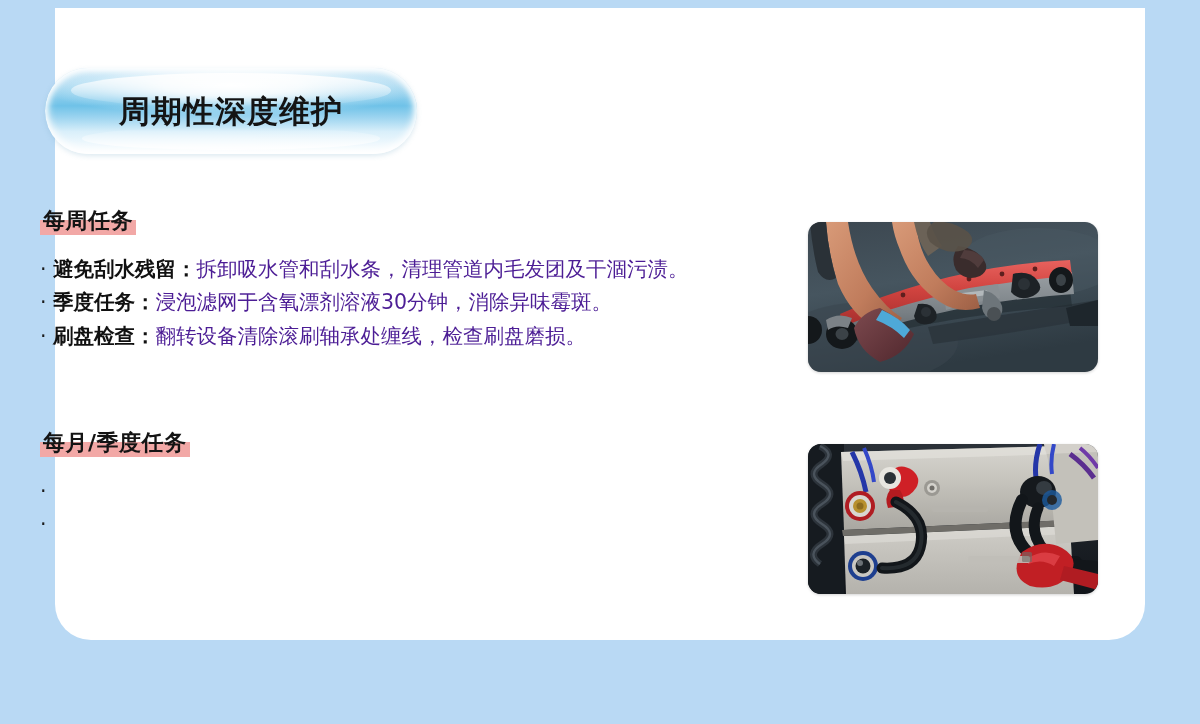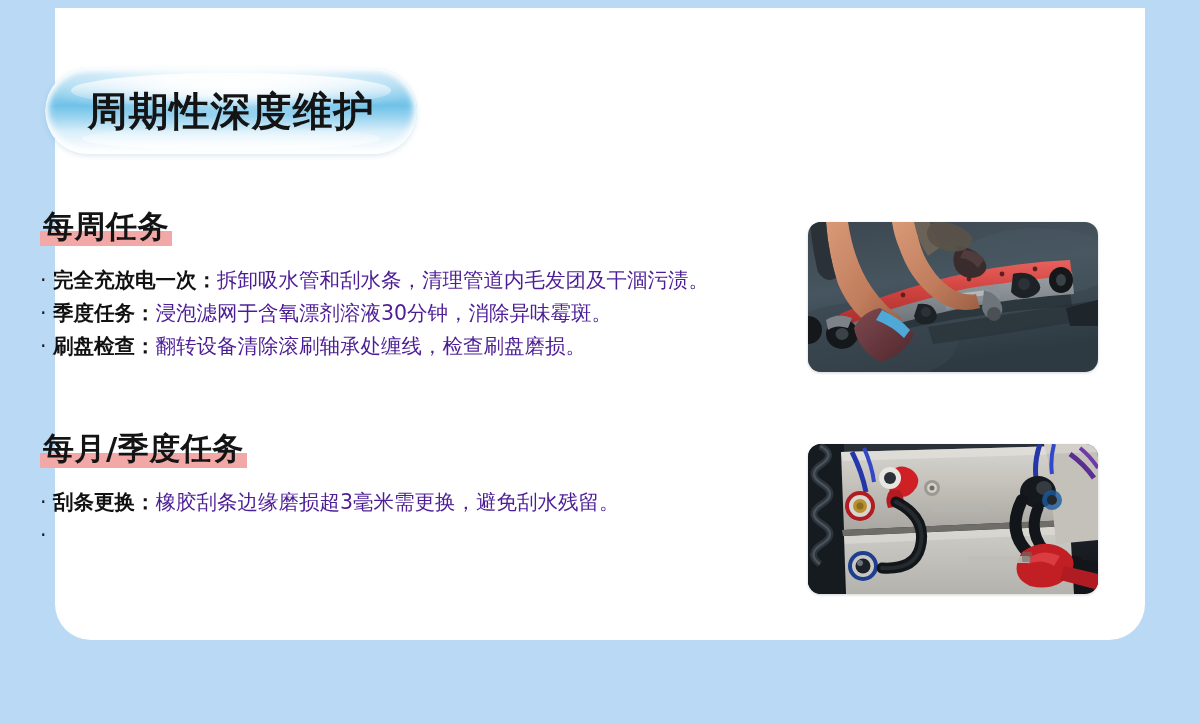--- a/index.html
+++ b/index.html
@@ -72,41 +72,41 @@
     bottom: 5%;
     width: 80%;
     height: 26%;
     border-radius: 50%;
     background: linear-gradient(0deg, rgba(255,255,255,0.85) 0%, rgba(255,255,255,0) 100%);
     pointer-events: none;
   }
   .title-pill-text {
     position: relative;
     z-index: 3;
-    font-size: 40px;
+    font-size: 31px;
     font-weight: bold;
     color: #141414;
     letter-spacing: 1px;
     line-height: 1;
     font-family: "DejaVu Sans", "Liberation Sans", sans-serif;
   }
 
   
   .section {
     position: absolute;
     left: 40px;
     width: 760px;
   }
   .section-weekly  { top: 208px; }
   .section-monthly { top: 430px; }
 
   .section-heading {
     display: inline-block;
     position: relative;
-    font-size: 31px;
+    font-size: 22px;
     font-weight: bold;
     color: #141414;
     line-height: 1.18;
     padding: 0 3px 2px 3px;
     letter-spacing: 0.5px;
     font-family: "DejaVu Sans", "Liberation Sans", sans-serif;
   }
   .section-heading .hl {
     position: absolute;
     left: 0;
@@ -180,42 +180,41 @@
   </div>
 
   <div class="section section-weekly">
     <div class="section-heading">
       <span class="hl"></span>
       <span class="txt">每周任务</span>
     </div>
     <ul class="bullets">
       <li class="bullet">
         <span class="bullet-dot">·</span>
-        <span><span class="bullet-label">完全充放电一次：</span><span class="bullet-text">拆卸吸水管和刮水条，清理管道内毛发团及干涸污渍。</span></span>
+        <span><span class="bullet-label">避免刮水残留：</span><span class="bullet-text">拆卸吸水管和刮水条，清理管道内毛发团及干涸污渍。</span></span>
       </li>
       <li class="bullet">
         <span class="bullet-dot">·</span>
         <span><span class="bullet-label">季度任务：</span><span class="bullet-text">浸泡滤网于含氧漂剂溶液30分钟，消除异味霉斑。</span></span>
       </li>
       <li class="bullet">
         <span class="bullet-dot">·</span>
         <span><span class="bullet-label">刷盘检查：</span><span class="bullet-text">翻转设备清除滚刷轴承处缠线，检查刷盘磨损。</span></span>
       </li>
     </ul>
   </div>
 
   <div class="section section-monthly">
     <div class="section-heading">
       <span class="hl"></span>
       <span class="txt">每月/季度任务</span>
     </div>
     <ul class="bullets">
       <li class="bullet">
         <span class="bullet-dot">·</span>
-        <span><span class="bullet-label">刮条更换：</span><span class="bullet-text">橡胶刮条边缘磨损超3毫米需更换，避免刮水残留。</span></span>
       </li>
       <li class="bullet">
         <span class="bullet-dot">·</span>
       </li>
     </ul>
   </div>
 
   <div class="photo photo-squeegee">
     <svg viewBox="0 0 290 150" preserveAspectRatio="xMidYMid slice">
       <defs>

